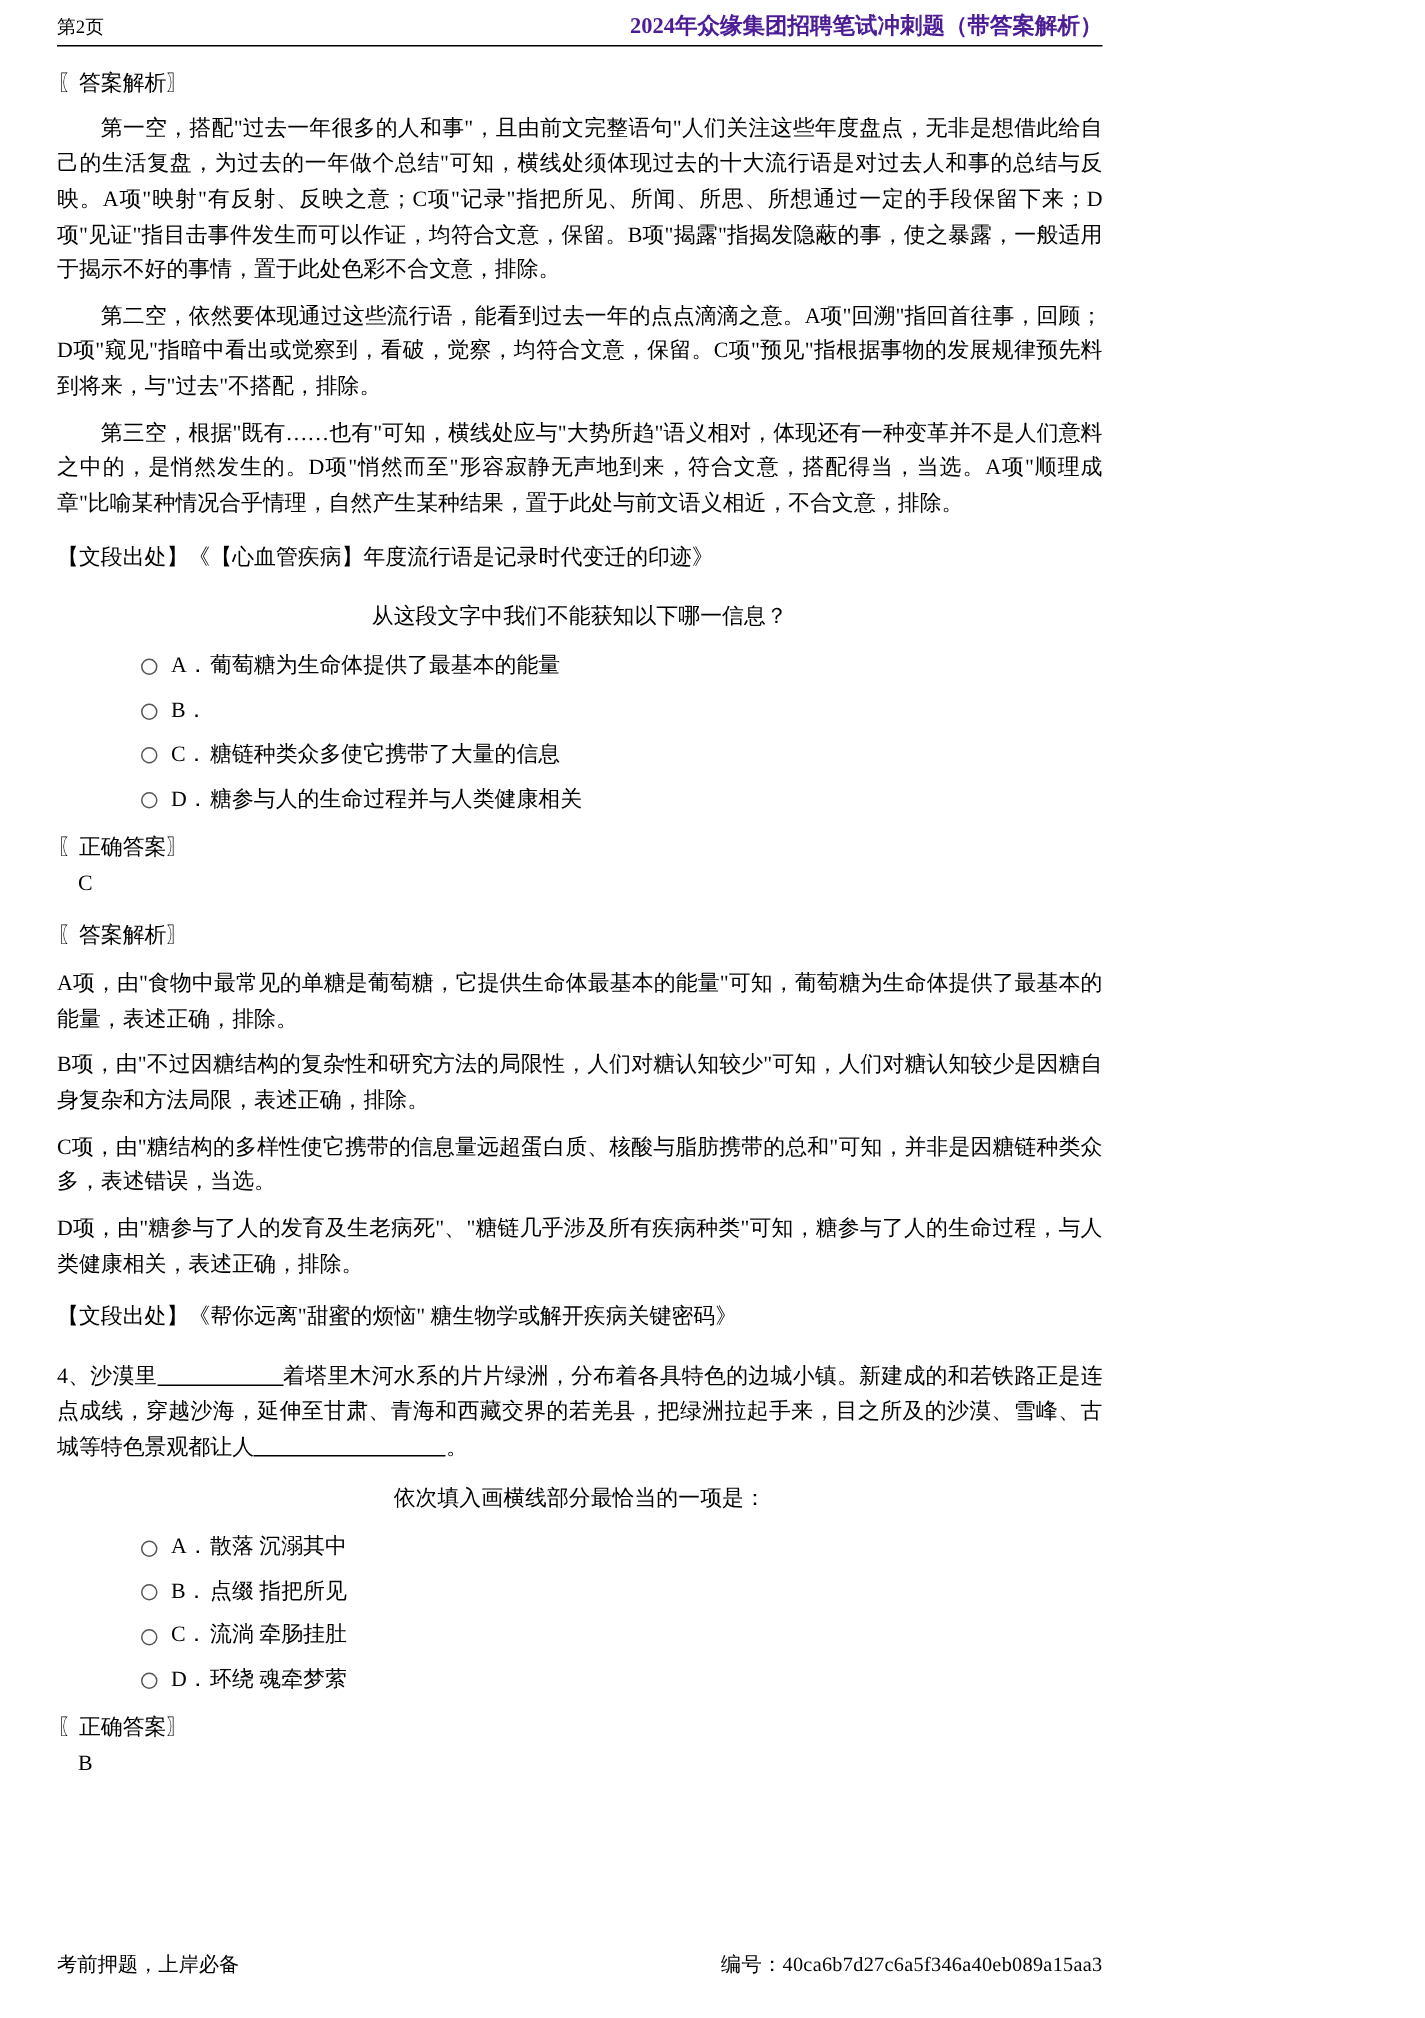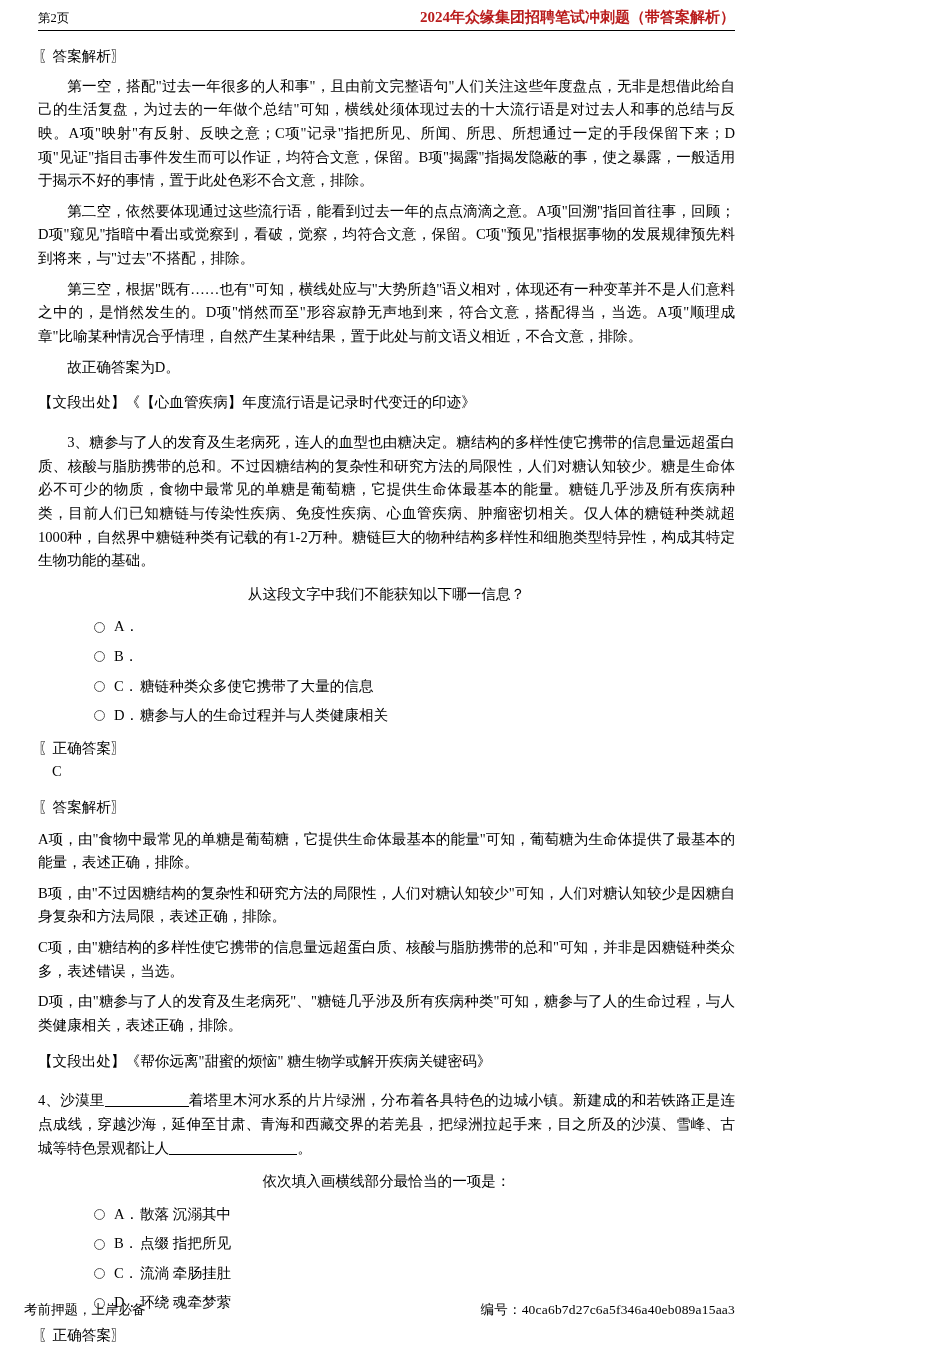--- a/index.html
+++ b/index.html
@@ -31,21 +31,21 @@
     padding-bottom: 3px;
     border-bottom: 1px solid #000;
   }
   .header-left {
     font-size: 12.5px;
     color: #000;
   }
   .header-right {
     font-size: 15px;
     font-weight: bold;
-    color: #b91c1c;
+    color: #4c1d95;
   }
   
   .content {
     padding-top: 14px;
     font-size: 14.6px;
     line-height: 1.62;
   }
   .section-label {
     margin: 0 0 6px 0;
     font-size: 14.6px;
@@ -128,21 +128,21 @@
   }
   .blank-xlong {
     display: inline-block;
     border-bottom: 1px solid #000;
     width: 128px;
     vertical-align: -2px;
   }
   
   .footer {
     position: absolute;
-    left: 24px;
+    left: 38px;
     right: 38px;
     bottom: 26px;
     display: flex;
     justify-content: space-between;
     align-items: center;
     font-size: 13.5px;
   }
   .footer-left {
     color: #000;
   }
@@ -164,32 +164,31 @@
     <div class="header-right">2024年众缘集团招聘笔试冲刺题（带答案解析）</div>
   </div>
 
   <div class="content">
 
     <div class="section-label">〖答案解析〗</div>
 
     <p class="para">第一空，搭配"过去一年很多的人和事"，且由前文完整语句"人们关注这些年度盘点，无非是想借此给自己的生活复盘，为过去的一年做个总结"可知，横线处须体现过去的十大流行语是对过去人和事的总结与反映。A项"映射"有反射、反映之意；C项"记录"指把所见、所闻、所思、所想通过一定的手段保留下来；D项"见证"指目击事件发生而可以作证，均符合文意，保留。B项"揭露"指揭发隐蔽的事，使之暴露，一般适用于揭示不好的事情，置于此处色彩不合文意，排除。</p>
     <p class="para">第二空，依然要体现通过这些流行语，能看到过去一年的点点滴滴之意。A项"回溯"指回首往事，回顾；D项"窥见"指暗中看出或觉察到，看破，觉察，均符合文意，保留。C项"预见"指根据事物的发展规律预先料到将来，与"过去"不搭配，排除。</p>
     <p class="para">第三空，根据"既有……也有"可知，横线处应与"大势所趋"语义相对，体现还有一种变革并不是人们意料之中的，是悄然发生的。D项"悄然而至"形容寂静无声地到来，符合文意，搭配得当，当选。A项"顺理成章"比喻某种情况合乎情理，自然产生某种结果，置于此处与前文语义相近，不合文意，排除。</p>
-    <p class="para">故正确答案为D。</p>
 
     <div class="source-line">【文段出处】《【心血管疾病】年度流行语是记录时代变迁的印迹》</div>
 
     <div class="question-block">
-      <p class="q-stem">3、糖参与了人的发育及生老病死，连人的血型也由糖决定。糖结构的多样性使它携带的信息量远超蛋白质、核酸与脂肪携带的总和。不过因糖结构的复杂性和研究方法的局限性，人们对糖认知较少。糖是生命体必不可少的物质，食物中最常见的单糖是葡萄糖，它提供生命体最基本的能量。糖链几乎涉及所有疾病种类，目前人们已知糖链与传染性疾病、免疫性疾病、心血管疾病、肿瘤密切相关。仅人体的糖链种类就超1000种，自然界中糖链种类有记载的有1-2万种。糖链巨大的物种结构多样性和细胞类型特异性，构成其特定生物功能的基础。</p>
       <p class="q-ask">从这段文字中我们不能获知以下哪一信息？</p>
 
       <ul class="options">
         <li class="option">
           <span class="radio"></span>
           <span class="opt-letter">A．</span>
+          <span class="opt-text">葡萄糖为生命体提供了最基本的能量</span>
         </li>
         <li class="option">
           <span class="radio"></span>
           <span class="opt-letter">B．</span>
         </li>
         <li class="option">
           <span class="radio"></span>
           <span class="opt-letter">C．</span>
           <span class="opt-text">糖链种类众多使它携带了大量的信息</span>
         </li>

